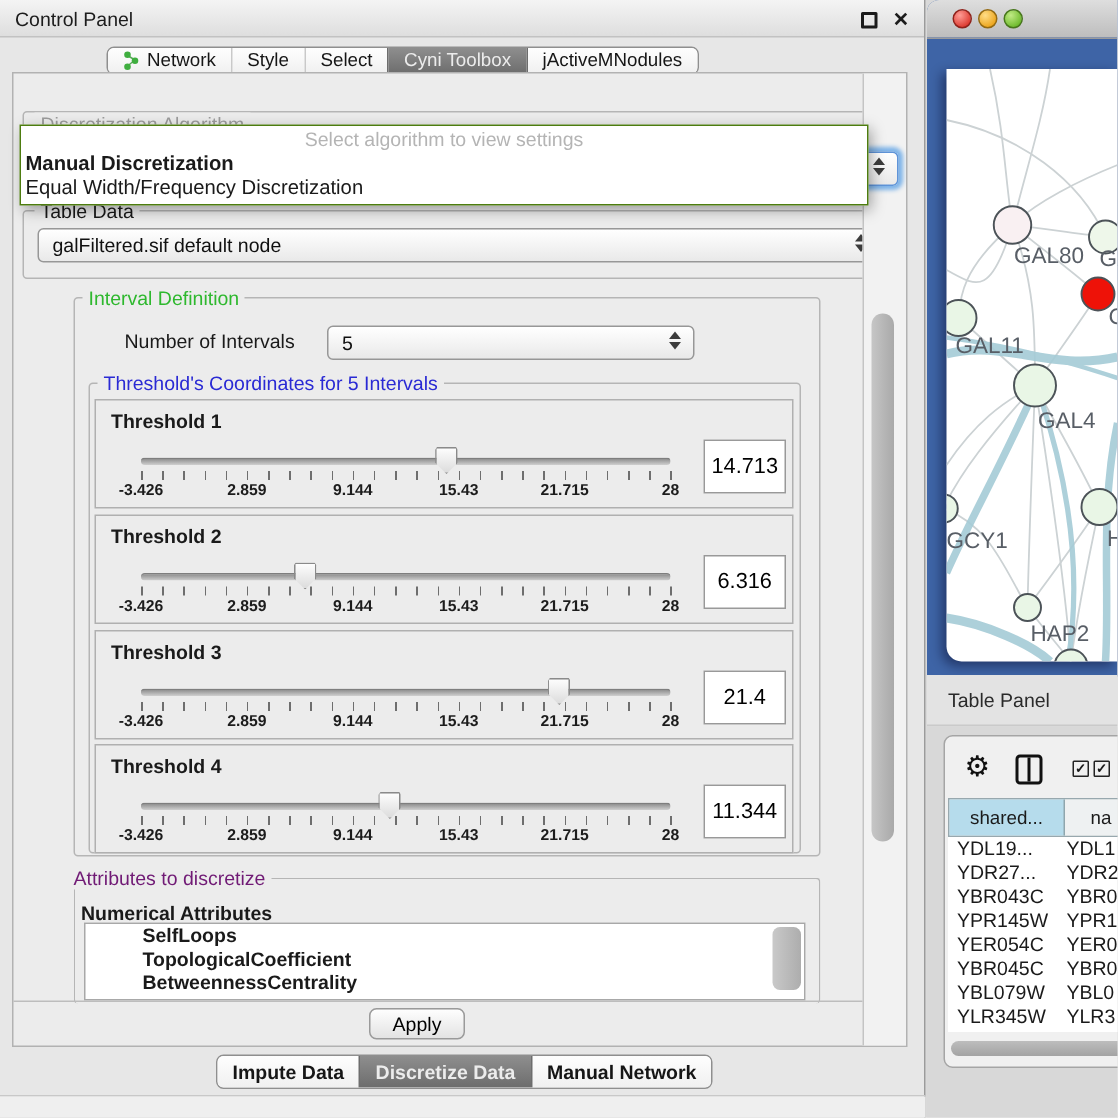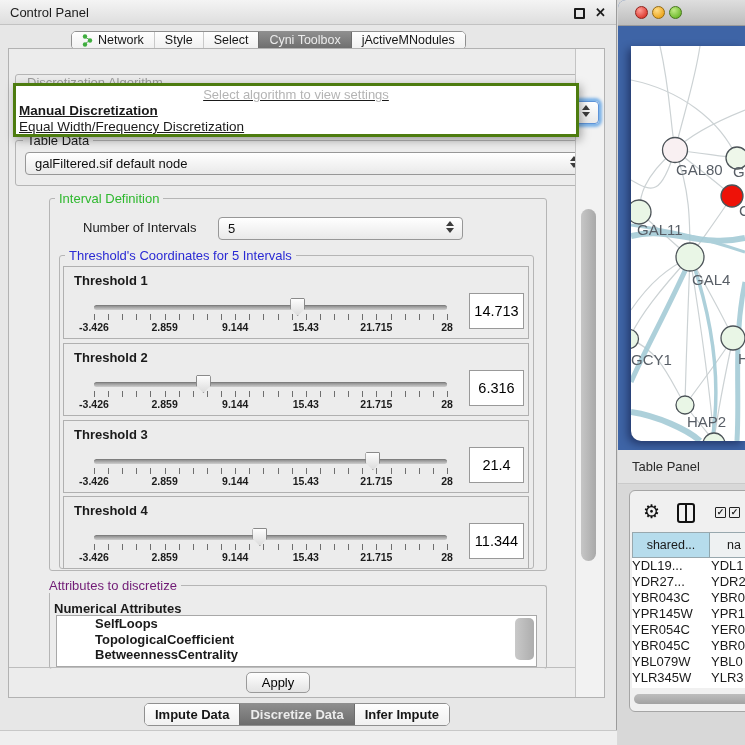--- a/index.html
+++ b/index.html
@@ -34,22 +34,22 @@
 
   .combo { position:absolute; height:23px; border:1px solid #979797; border-radius:4px;
            background:linear-gradient(#ffffff,#e9e9e9); font-size:13px; line-height:21px;
            padding-left:9px; color:#101010; }
   .stepper { position:absolute; right:8px; top:3px; width:9px; display:flex; flex-direction:column; align-items:center; }
   .stepper i { display:block; width:0; height:0; border-left:4px solid transparent; border-right:4px solid transparent; }
   .stepper .up { border-bottom:5px solid #3c3c3c; margin-bottom:2px; }
   .stepper .dn { border-top:5px solid #3c3c3c; }
   .combo-focus { box-shadow:0 0 3px 2.5px #7db3e8; border-color:#5f94d8; z-index:5; }
 
-  .popup { left:4px; top:34px; width:566px; height:54px; background:#fff; border:3px solid #4d7c0f;
-           box-shadow:2px 3px 9px rgba(0,0,0,.35); z-index:10; font-size:13.5px;text-decoration:underline; }
+  .popup { left:4px; top:34px; width:566px; height:54px; background:#fff; border:1px solid #4d7c0f;
+           box-shadow:2px 3px 9px rgba(0,0,0,.35); z-index:10; font-size:13.5px; }
   .popup .ph { text-align:center; color:#b4b4b4; height:17px; line-height:17px; font-size:13px; }
   .popup .opt { height:16px; line-height:16px; padding-left:3px; }
   .popup .opt.sel { font-weight:bold; }
 
   .thrbox { position:absolute; left:54px; width:466px; height:73px; border:1px solid #b0b0b0; background:#ececec; }
   .thrbox .tlabel { position:absolute; left:10px; top:6px; font-size:13px; font-weight:bold; }
   .track { position:absolute; left:30px; top:38px; width:353px; height:5px; border-radius:3px;
            background:linear-gradient(#909090,#cfcfcf); border-top:1px solid #7e7e7e; }
   .thumb { position:absolute; top:31px; width:15px; height:18px; z-index:3;
            background:linear-gradient(#fdfdfd,#dcdcdc); border:1px solid #8a8a8a;
@@ -101,21 +101,21 @@
   .colsicon i { position:absolute; left:6px; top:0; width:2px; height:16px; background:#111; }
   .cb { position:absolute; top:16px; width:11px; height:11px; border:1.5px solid #222; border-radius:1px;
         font-size:9px; line-height:9px; text-align:center; font-weight:bold; }
   .cb1 { left:85px; } .cb2 { left:99px; }
   .tp-head { position:absolute; left:2px; top:41px; width:126px; height:26px; display:flex; border:1px solid #98a8ae; }
   .tp-head .c1 { width:77px; background:#b6dcec; border-right:1px solid #8fa6ad; font-size:12.5px;
                  text-align:center; line-height:24px; overflow:hidden; }
   .tp-head .c2 { flex:1; background:#eef1f2; font-size:12.5px; line-height:24px; padding-left:17px; overflow:hidden; }
   .tp-rows { position:absolute; left:2px; top:67px; width:126px; height:130px; background:#fff; overflow:hidden; font-size:13px; }
   .tp-rows .r { display:flex; height:16px; line-height:16px; }
-  .tp-rows .r .c1 { width:79px; overflow:hidden; white-space:nowrap; }
+  .tp-rows .r .c1 { width:79px; padding-left:6px; overflow:hidden; white-space:nowrap; }
   .tp-rows .r .c2 { flex:1; overflow:hidden; white-space:nowrap; }
   .tp-hscroll { position:absolute; left:4px; top:203px; width:120px; height:10px; border-radius:5px;
                 background:linear-gradient(#bdbdbd,#a3a3a3); }
 </style>
 </head>
 <body>
 
 <div class="abs cp">
   <div class="abs cp-title">
     <span>Control Panel</span>
@@ -275,21 +275,21 @@
   </div>
 
   <div class="abs tabstrip bottom-tabs">
     <div class="tab">
         <span>Impute Data</span>
       </div>
     <div class="tab sel">
         <span>Discretize Data</span>
       </div>
     <div class="tab">
-        <span>Infer Impute</span>
+        <span>Manual Network</span>
       </div>
   </div>
   <div class="abs cp-footline"></div>
   <div class="abs cp-foot"></div>
 </div>
 
 <div class="abs netwin">
   <div class="abs netwin-title">
     <span class="light red"></span>
     <span class="light yellow"></span>

